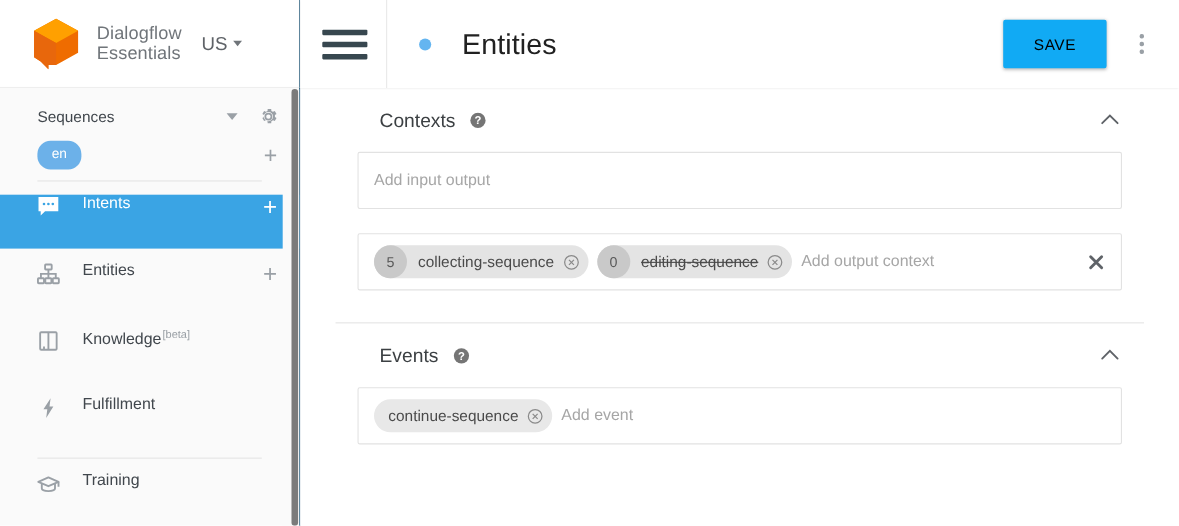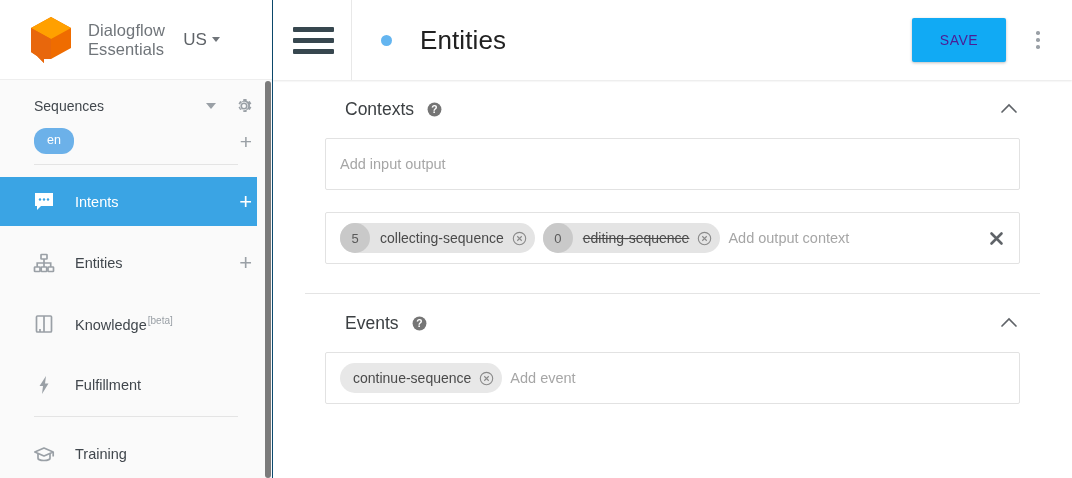--- a/index.html
+++ b/index.html
@@ -127,21 +127,20 @@
     height: 1px;
     background: #e4e4e4;
     margin: 6px 34px 0 34px;
   }
 
   
   .nav { margin-top: 5px; }
   .nav-item {
     height: 49px;
     display: flex;
-    align-items: center;
     padding: 0 20px 0 33px;
     cursor: pointer;
     color: #5f6368;
     margin-top: 12px;
   }
   .nav-item.active {
     background: #3aa4e4;
     color: #ffffff;
   }
   .nav-icon {
@@ -257,21 +256,21 @@
   .page-title {
     font-size: 26px;
     color: #212121;
     font-weight: 400;
     letter-spacing: .1px;
   }
 
   .save-btn {
     margin-left: auto;
     background: #11aaf4;
-    color: #4c1d95;
+    color: #000000;
     border: none;
     font-family: inherit;
     font-size: 14px;
     letter-spacing: .5px;
     height: 44px;
     min-width: 94px;
     padding: 0 14px;
     border-radius: 2px;
     cursor: pointer;
     box-shadow: 0 1px 3px rgba(0,0,0,.26);

